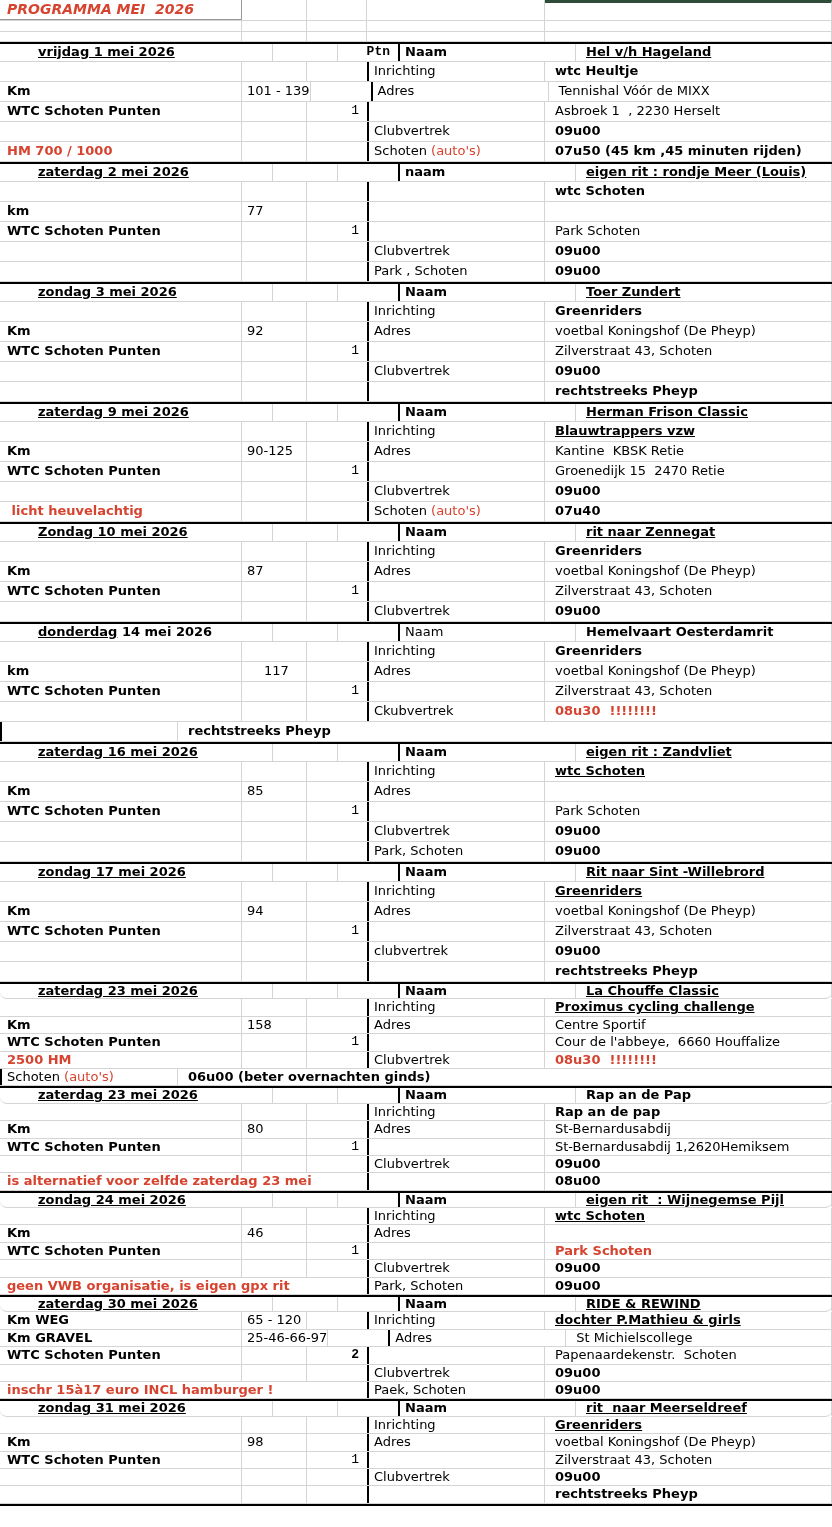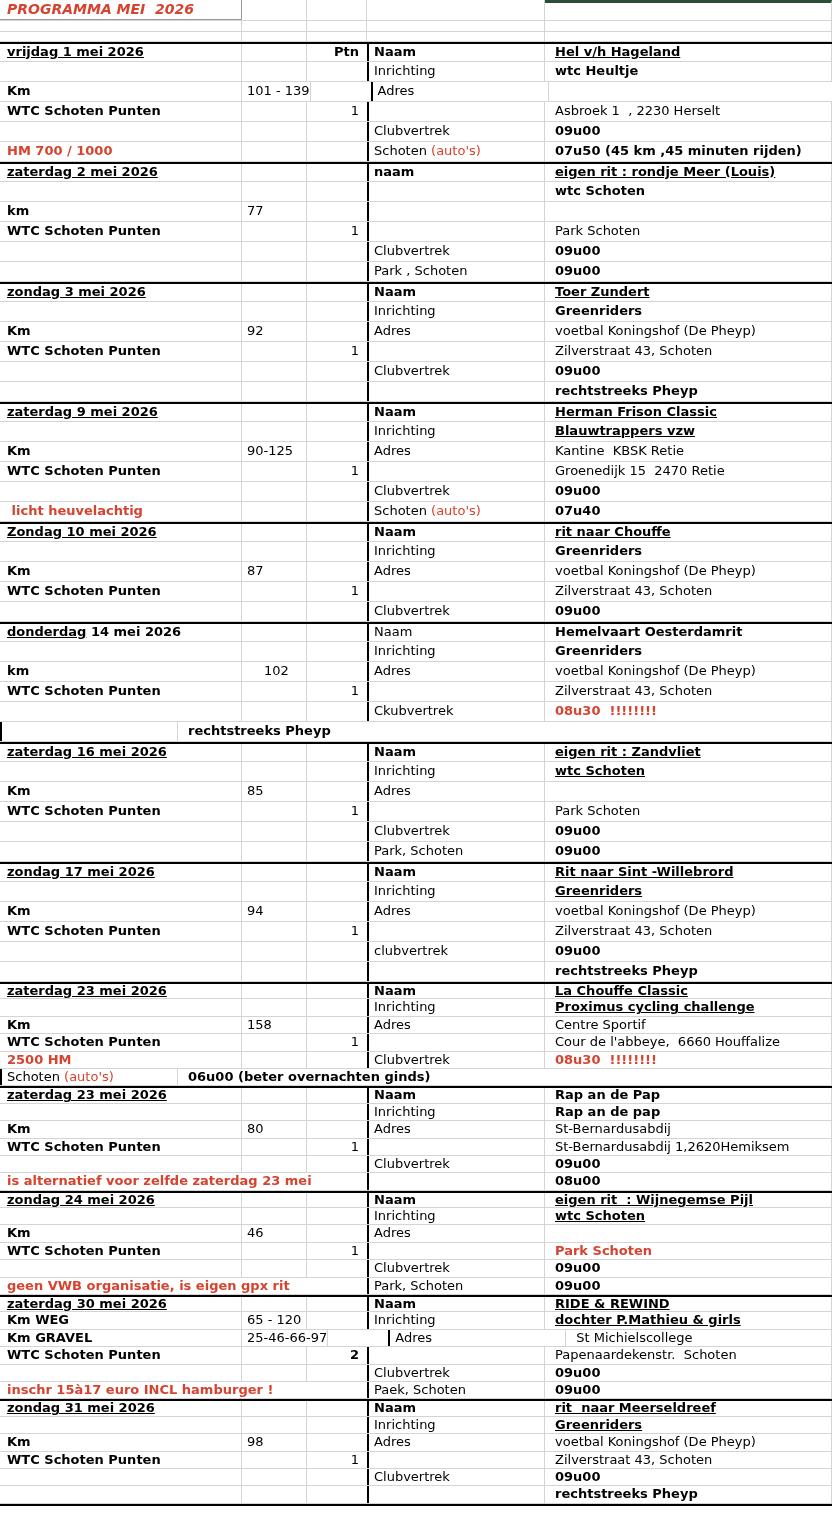--- a/index.html
+++ b/index.html
@@ -18,28 +18,28 @@
         font-size:13px;line-height:18px;color:#000;overflow:visible;}
   .ca{flex:0 0 242px;padding-left:7px;}
   .cb{flex:0 0 65px;padding-left:5px;}
   .cc{flex:0 0 60px;padding:0 8px 0 4px;border-right:none;}
   .cd{flex:0 0 178px;padding-left:5px;border-left:2px solid var(--blk);}
   .ce{flex:1 1 auto;padding-left:10px;}
   .span3{flex:0 0 367px;border-right:none;}
 
   .row{height:20px;}
   .block{border-top:2px solid var(--blk);}
-  .block .row:first-child{height:18px;}
+  .block .row:first-child{height:18px;padding-left:31px;}
   .block .row:first-child .cell{line-height:16px;}
   .compact .row{height:17.4px;}
   .compact .cell{line-height:15px;}
-  .compact .row:first-child{height:15.4px;}
+  .compact .row:first-child{height:15.4px;border-radius:7px;}
   .compact .row:first-child .cell{line-height:14px;}
 
-  .alR{text-align:right;}
+  .alR{text-align:right;font-family:Liberation Mono, monospace;}
   .alC{text-align:center;}
   .fb{font-weight:bold;}
   .fu{text-decoration:underline;}
   .fr{color:var(--red);}
 
   
   .hrow.t{height:21px;}
   .hrow.s1{height:11px;}
   .hrow.s2{height:10px;}
   .hrow .cd{border-left:none;border-right:1px solid var(--grid);}
@@ -87,20 +87,21 @@
           <div class="cell cb"></div>
           <div class="cell cc"></div>
           <div class="cell cd"><span>Inrichting</span></div>
           <div class="cell ce"><span class="fb">wtc Heultje</span></div>
         </div>
         <div class="row">
           <div class="cell ca"><span class="fb">Km</span></div>
           <div class="cell cb"><span>101 - 139</span></div>
           <div class="cell cc"></div>
           <div class="cell cd"><span>Adres</span></div>
+          <div class="cell ce"><span>Tennishal Vóór de MIXX</span></div>
         </div>
         <div class="row">
           <div class="cell ca"><span class="fb">WTC Schoten Punten</span></div>
           <div class="cell cb"></div>
           <div class="cell cc alR"><span>1</span></div>
           <div class="cell cd"></div>
           <div class="cell ce"><span>Asbroek 1  , 2230 Herselt</span></div>
         </div>
         <div class="row">
           <div class="cell ca"></div>
@@ -248,21 +249,21 @@
           <div class="cell cd"><span>Schoten </span><span class="fr">(auto's)</span></div>
           <div class="cell ce"><span class="fb">07u40</span></div>
         </div>
       </div>
       <div class="block">
         <div class="row">
           <div class="cell ca"><span class="fb fu">Zondag 10 mei 2026</span></div>
           <div class="cell cb"></div>
           <div class="cell cc"></div>
           <div class="cell cd"><span class="fb">Naam</span></div>
-          <div class="cell ce"><span class="fb fu">rit naar Chouffe</span></div>
+          <div class="cell ce"><span class="fb fu">rit naar Zennegat</span></div>
         </div>
         <div class="row">
           <div class="cell ca"></div>
           <div class="cell cb"></div>
           <div class="cell cc"></div>
           <div class="cell cd"><span>Inrichting</span></div>
           <div class="cell ce"><span class="fb">Greenriders</span></div>
         </div>
         <div class="row">
           <div class="cell ca"><span class="fb">Km</span></div>
@@ -296,21 +297,21 @@
         </div>
         <div class="row">
           <div class="cell ca"></div>
           <div class="cell cb"></div>
           <div class="cell cc"></div>
           <div class="cell cd"><span>Inrichting</span></div>
           <div class="cell ce"><span class="fb">Greenriders</span></div>
         </div>
         <div class="row">
           <div class="cell ca"><span class="fb">km</span></div>
-          <div class="cell cb alC"><span>102</span></div>
+          <div class="cell cb alC"><span>117</span></div>
           <div class="cell cc"></div>
           <div class="cell cd"><span>Adres</span></div>
           <div class="cell ce"><span>voetbal Koningshof (De Pheyp)</span></div>
         </div>
         <div class="row">
           <div class="cell ca"><span class="fb">WTC Schoten Punten</span></div>
           <div class="cell cb"></div>
           <div class="cell cc alR"><span>1</span></div>
           <div class="cell cd"></div>
           <div class="cell ce"><span>Zilverstraat 43, Schoten</span></div>

